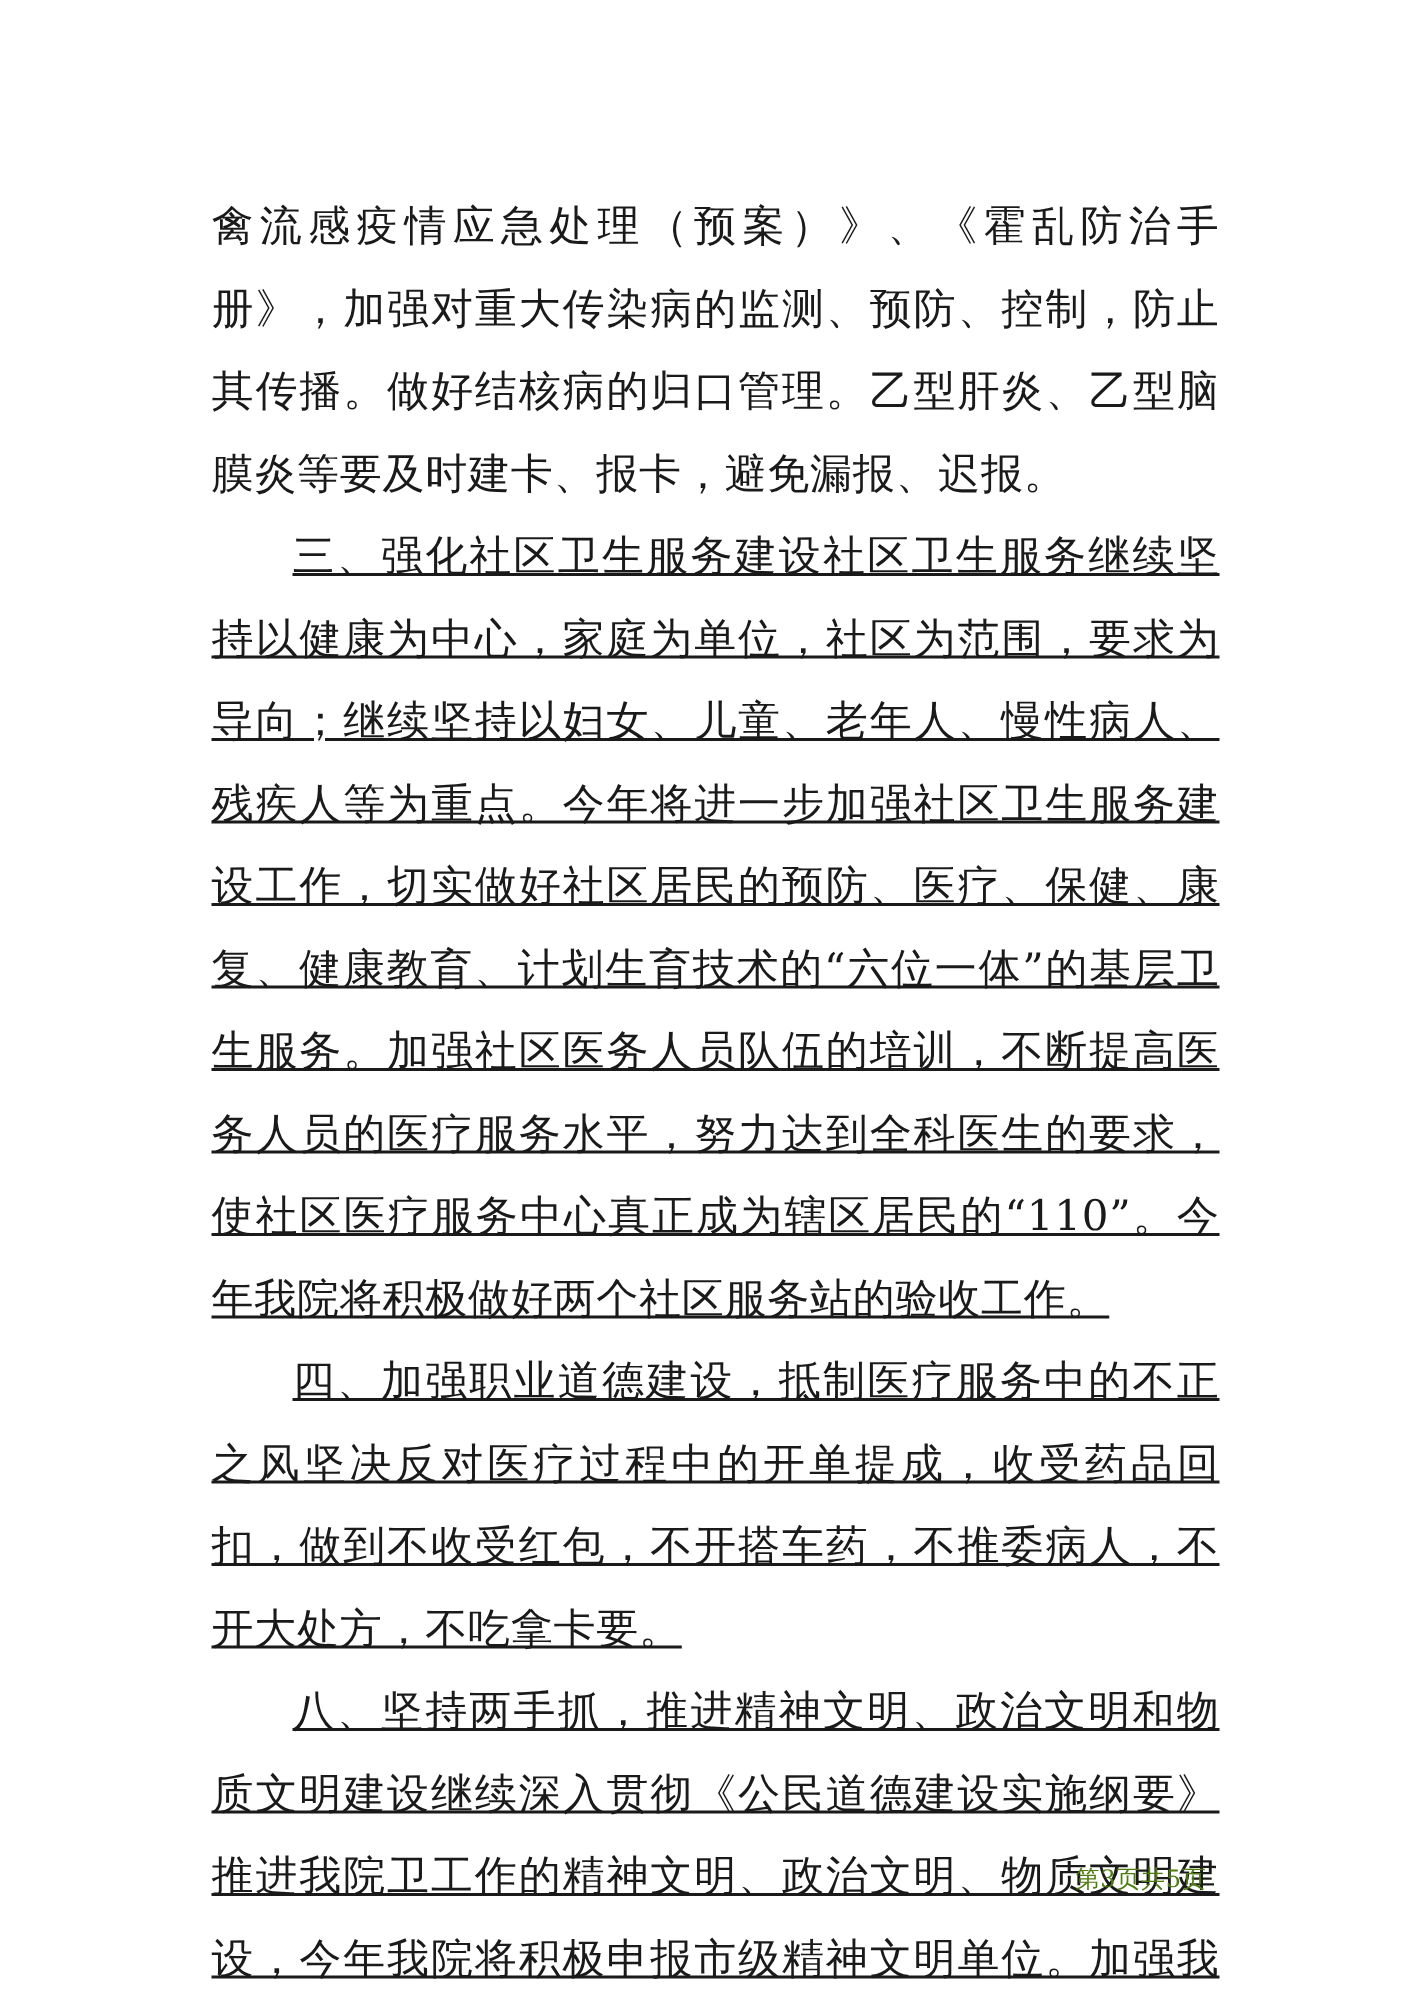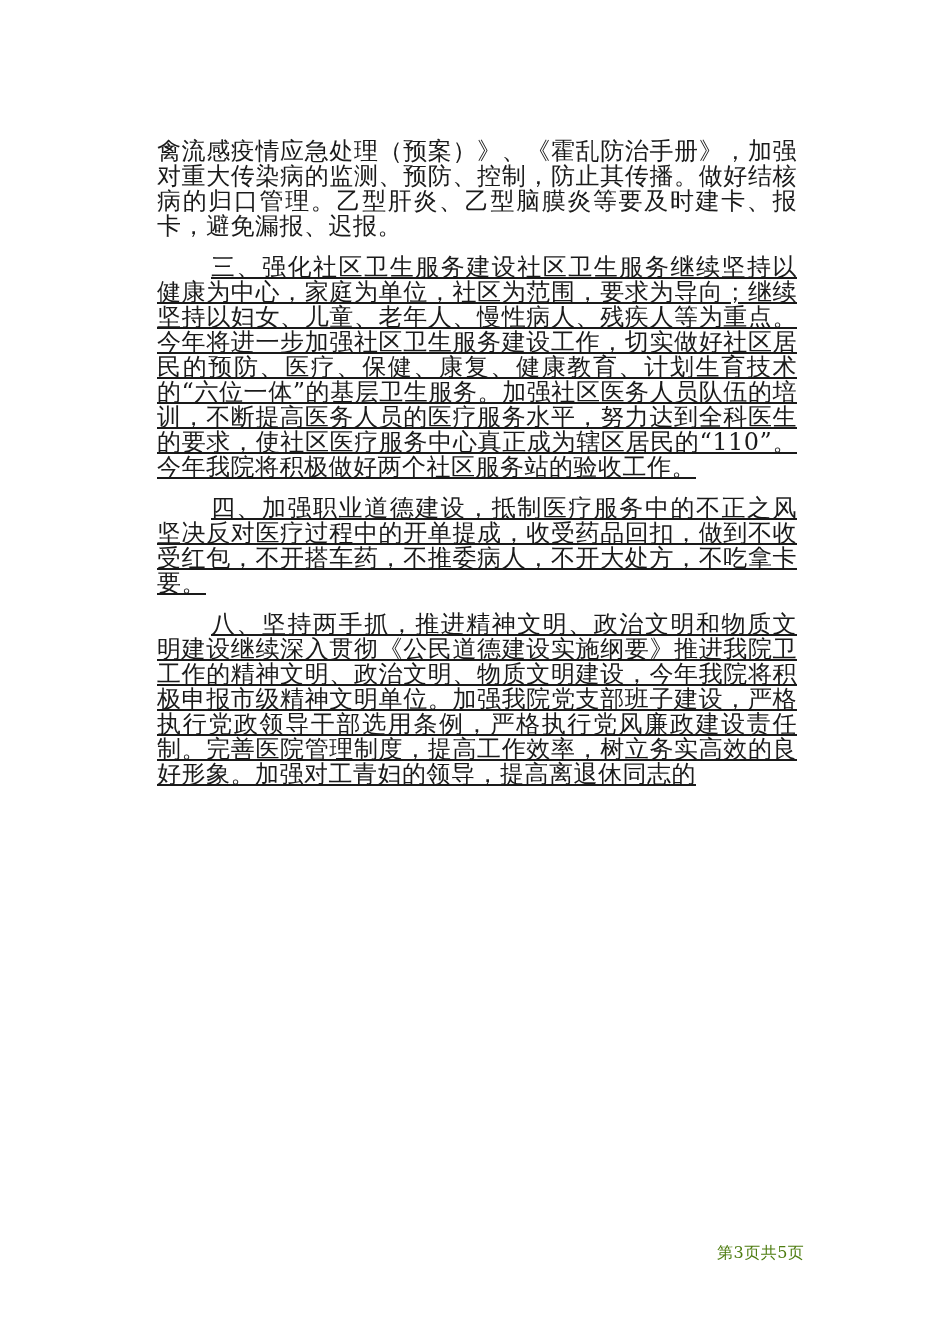--- a/index.html
+++ b/index.html
@@ -23,23 +23,23 @@
       height: 1344px;
       background: #ffffff;
     }
     .content {
       position: absolute;
       left: 141px;
       top: 123px;
       width: 672px;
     }
     .para {
-      margin: 16px;
-      font-size: 24px;
-      line-height: 25px;
+      margin: 0;
+      font-size: 28px;
+      line-height: 55px;
       text-align: justify;
       text-justify: inter-character;
       letter-spacing: 0.5px;
       word-break: break-all;
     }
     .para.indent {
       text-indent: 54px;
       text-decoration: underline;
     }
     .footer {

